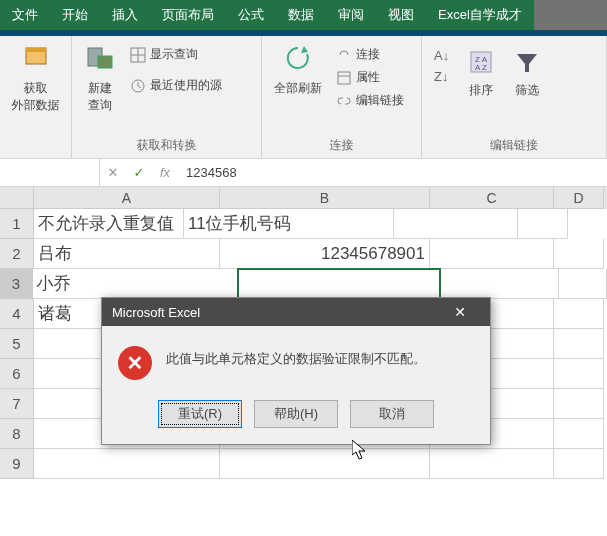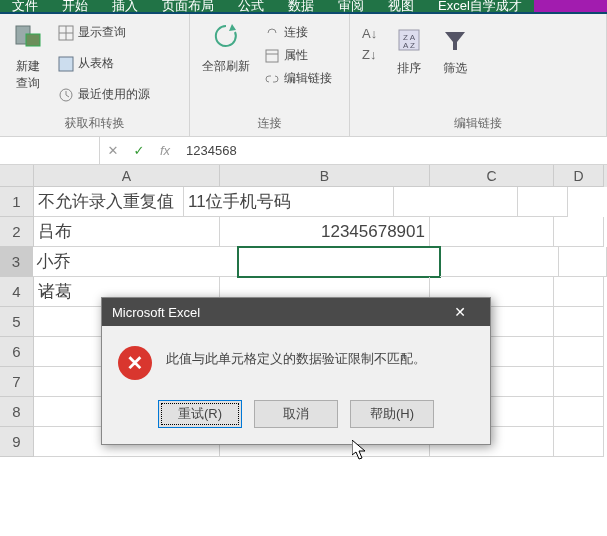--- a/index.html
+++ b/index.html
@@ -1,17 +1,17 @@
 <!DOCTYPE html>
 <html><head>
 <meta charset="utf-8">
 <style>
 *{box-sizing:border-box;margin:0;padding:0;font-family:"Microsoft YaHei","Segoe UI",sans-serif}
 body{width:607px;height:536px;background:#fff;overflow:hidden;position:relative;font-size:13px;color:#444}
-.tabs{display:flex;background:#a21caf;height:14px;border-bottom:2px solid #0c4a6e}
+.tabs{display:flex;background:#737373;height:36px;border-bottom:6px solid #0c4a6e}
 .tab{padding:4px 12px;color:#fff;background:#217346;font-size:13px;cursor:pointer;display:flex;align-items:center}
 .tab.active{background:#217346;color:#fff}
 .ribbon{height:123px;background:#f1f1f1;border-bottom:1px solid #d4d4d4;display:flex}
 .group{border-right:1px solid #d4d4d4;padding:4px 8px 2px;display:flex;flex-direction:column;justify-content:space-between;position:relative}
 .group-label{text-align:center;font-size:12px;color:#666;padding:2px 0}
 .bigbtn{display:flex;flex-direction:column;align-items:center;gap:6px;padding:2px 4px;cursor:pointer}
 .smallbtn{display:flex;align-items:center;gap:4px;padding:2px 4px;cursor:pointer;font-size:12px;white-space:nowrap}
 .icon{display:inline-block}
 .formula-bar{height:28px;border-bottom:1px solid #d4d4d4;display:flex;align-items:center;background:#fff}
 .namebox{width:100px;border-right:1px solid #d4d4d4;padding:0 8px;height:100%;display:flex;align-items:center}
@@ -46,44 +46,49 @@
   <div class="tab">插入</div>
   <div class="tab">页面布局</div>
   <div class="tab">公式</div>
   <div class="tab active">数据</div>
   <div class="tab">审阅</div>
   <div class="tab">视图</div>
   <div class="tab">Excel自学成才</div>
 </div>
 
 <div class="ribbon">
+  <div class="group" style="width:72px">
+    <div class="bigbtn">
+      <svg class="icon" width="32" height="32" viewBox="0 0 32 32">
+          <rect x="6" y="6" width="20" height="16" fill="#f3c267" stroke="#a07020"></rect>
+          <rect x="6" y="6" width="20" height="4" fill="#e0a030"></rect>
+        </svg>
+      <span style="text-align:center;font-size:12px;white-space:pre">获取
+外部数据</span>
+    </div>
+    <div class="group-label"></div>
+  </div>
   <div class="group" style="width:190px">
     <div style="display:flex;gap:6px">
       <div class="bigbtn">
         <svg class="icon" width="32" height="32" viewBox="0 0 32 32">
             <rect x="4" y="6" width="14" height="18" fill="#9aa" stroke="#677"></rect>
             <rect x="14" y="14" width="14" height="12" fill="#6b8e5a" stroke="#3a5"></rect>
           </svg>
         <span style="text-align:center;font-size:12px;white-space:pre">新建
 查询</span>
       </div>
       <div style="display:flex;flex-direction:column;gap:10px;padding-top:4px">
         <div class="smallbtn">
             <svg width="16" height="16">
               <rect x="1" y="1" width="14" height="14" fill="none" stroke="#888"></rect>
               <line x1="1" y1="8" x2="15" y2="8" stroke="#888"></line>
               <line x1="8" y1="1" x2="8" y2="15" stroke="#888"></line>
             </svg>
             <span>显示查询</span>
-          </div>
-        <div class="smallbtn">
-            <svg width="16" height="16">
-              <rect x="1" y="1" width="14" height="14" fill="#cde" stroke="#678"></rect>
-            </svg>
-            <span>从表格</span>
           </div>
         <div class="smallbtn">
             <svg width="16" height="16">
               <circle cx="8" cy="8" r="6" fill="none" stroke="#888"></circle>
               <path d="M8 4v4l3 2" stroke="#888" fill="none"></path>
             </svg>
             <span>最近使用的源</span>
           </div>
       </div>
     </div>
@@ -239,20 +244,20 @@
   <div class="dialog-title">
     <span>Microsoft Excel</span>
     <span class="close-x">✕</span>
   </div>
   <div class="dialog-body">
     <div class="err-icon">✕</div>
     <div class="dialog-msg">此值与此单元格定义的数据验证限制不匹配。</div>
   </div>
   <div class="dialog-btns">
     <div class="dbtn focus">重试(R)</div>
+    <div class="dbtn">帮助(H)</div>
     <div class="dbtn">取消</div>
-    <div class="dbtn">帮助(H)</div>
   </div>
 </div>
 
 <svg class="cursor-arrow" width="16" height="20" viewBox="0 0 16 20">
     <path d="M0 0l0 15 4-3 3 7 3-1-3-7 6 0z" fill="#fff" stroke="#000"></path>
   </svg>
 
 </body></html>

